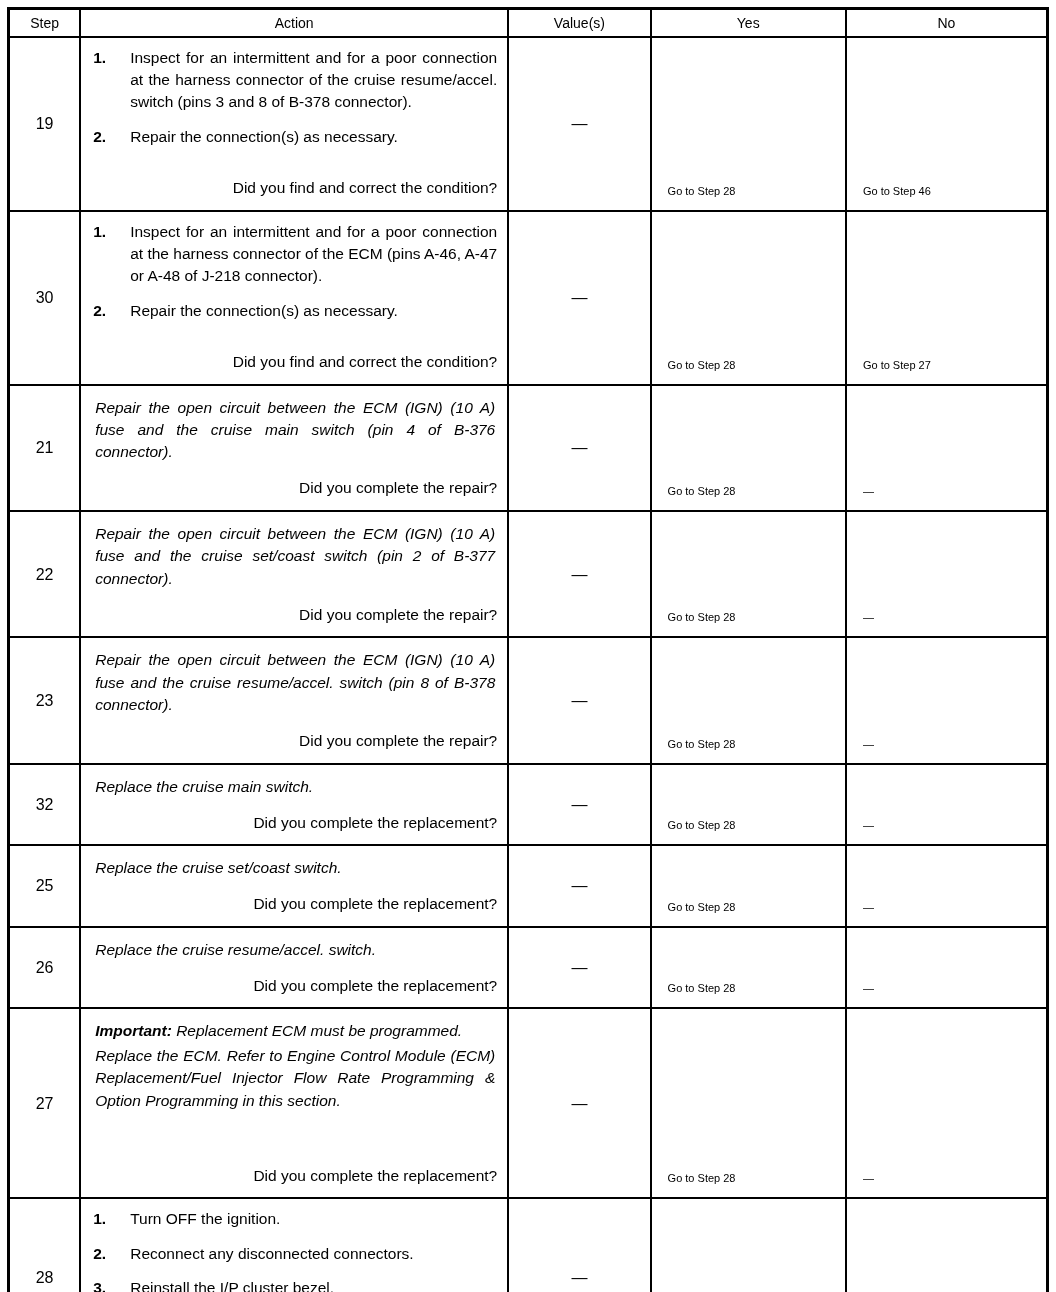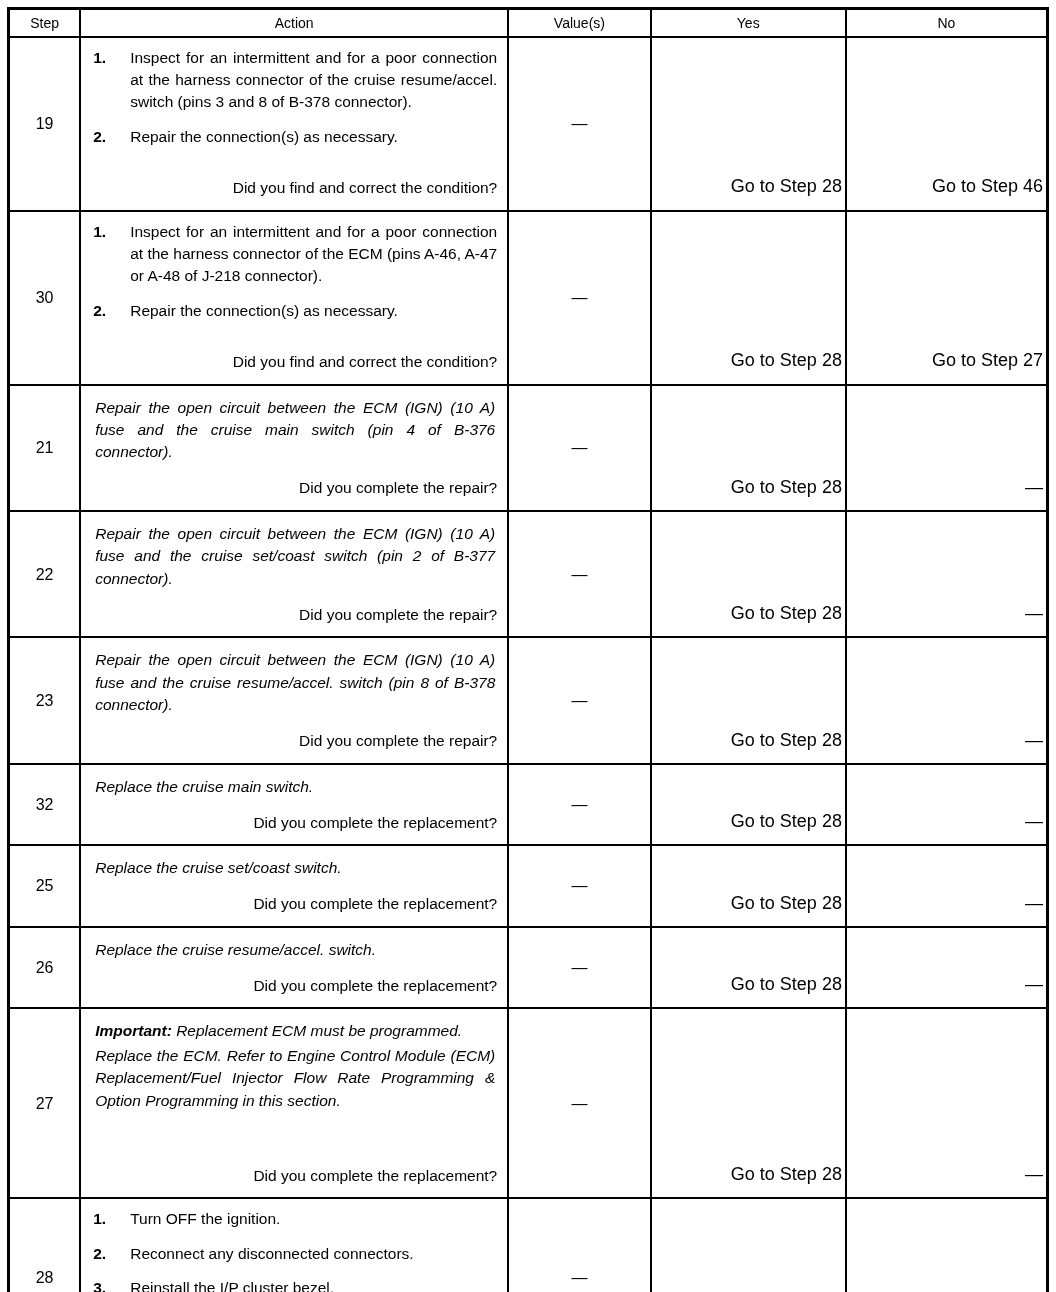--- a/index.html
+++ b/index.html
@@ -20,21 +20,21 @@
     table-layout: fixed;
     width: 100%;
     border: 3px solid #000;
   }
   col.c-step   { width: 6.9%; }
   col.c-action { width: 41.2%; }
   col.c-value  { width: 13.7%; }
   col.c-yes    { width: 18.8%; }
   col.c-no     { width: 19.4%; }
 
-  td { border: 2px solid #000; font-size: 15.5px; line-height: 1.45; padding: 3px; }
+  td { border: 2px solid #000; font-size: 15.5px; line-height: 1.45; padding: 16px; }
 
   tr.r-header td {
     height: 28px;
     text-align: center;
     vertical-align: middle;
     font-size: 14px;
     padding: 2px 4px;
   }
 
   td.step {
@@ -58,24 +58,24 @@
     right: 10px;
     bottom: 10px;
     text-align: right;
   }
   td.value {
     text-align: center;
     vertical-align: middle;
     font-size: 16px;
   }
   td.yes, td.no {
-    text-align: right;
+    text-align: left;
     vertical-align: bottom;
     padding-bottom: 10px;
-    font-size: 18px;
+    font-size: 11px;
     margin-top: 7px;
   }
 </style>
 </head>
 <body>
 
 <div class="page">
   <table class="diag">
     <colgroup>
       <col class="c-step">

